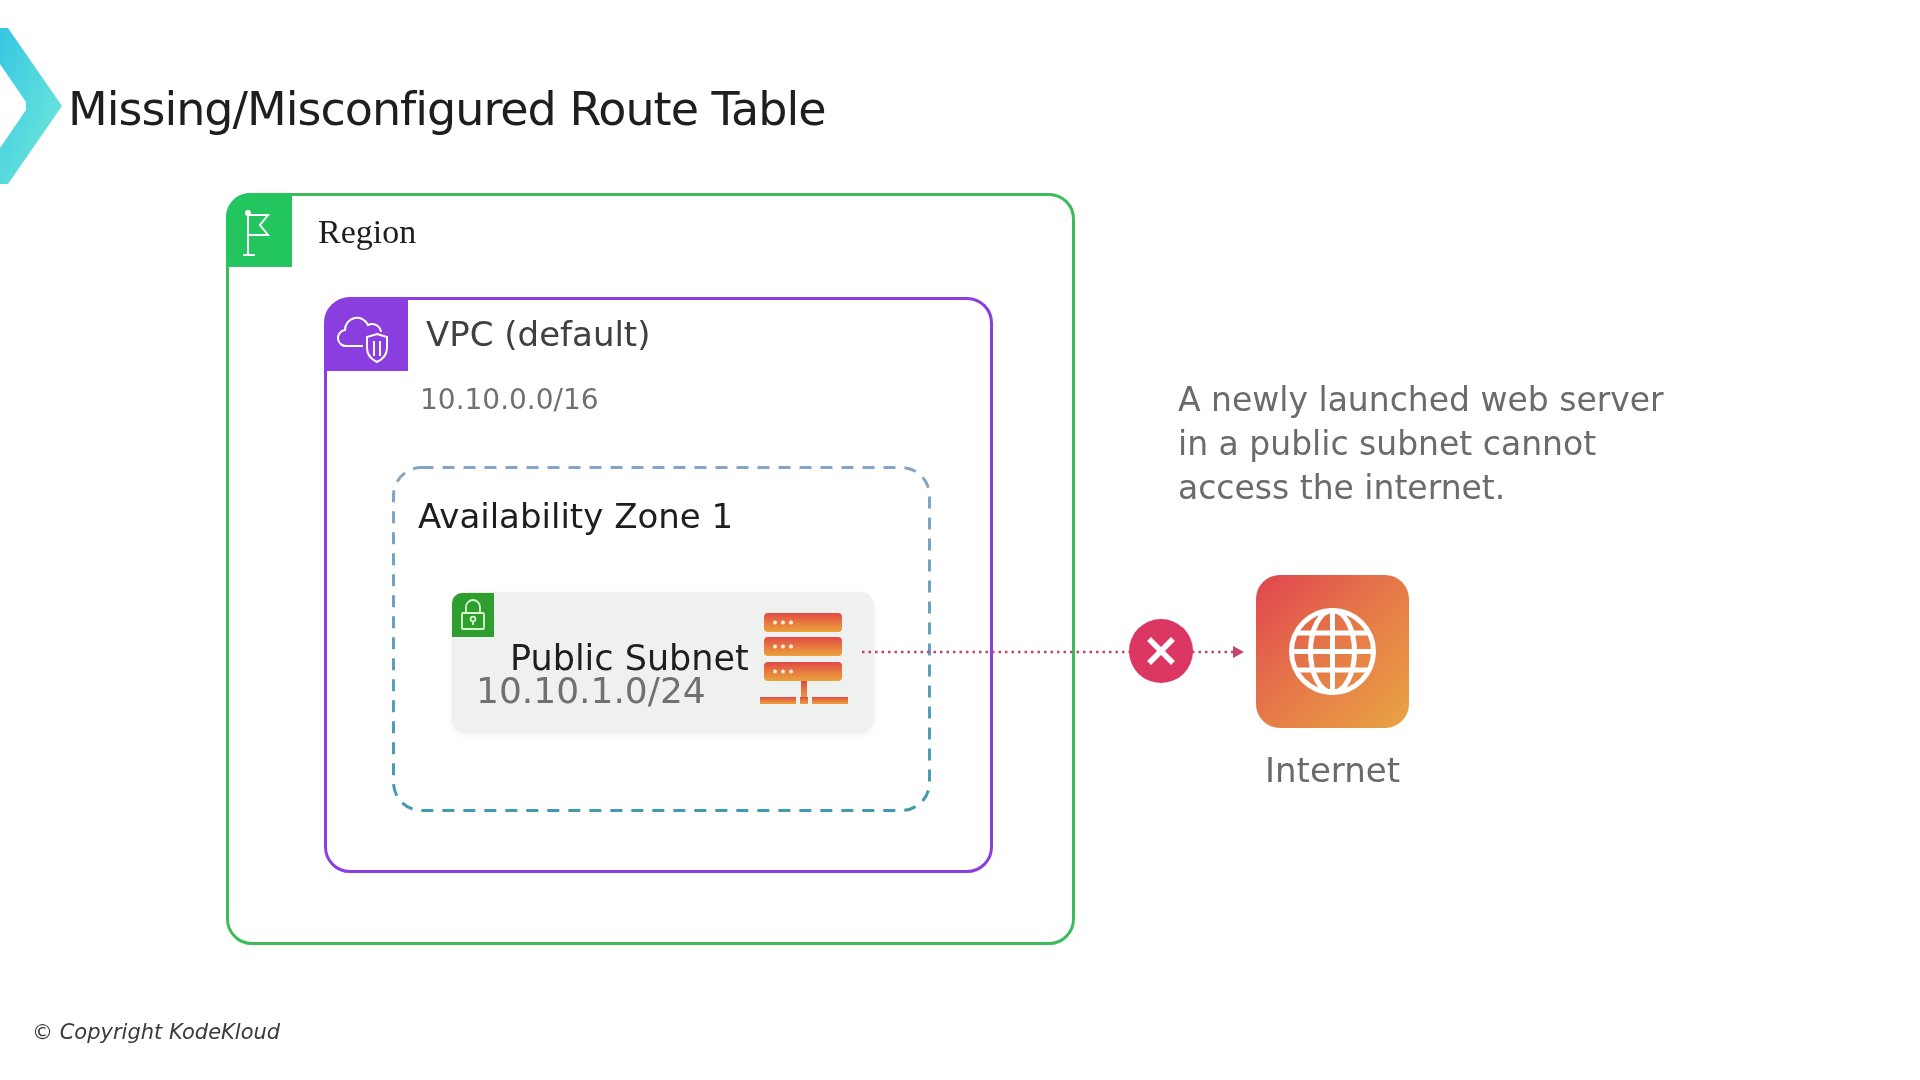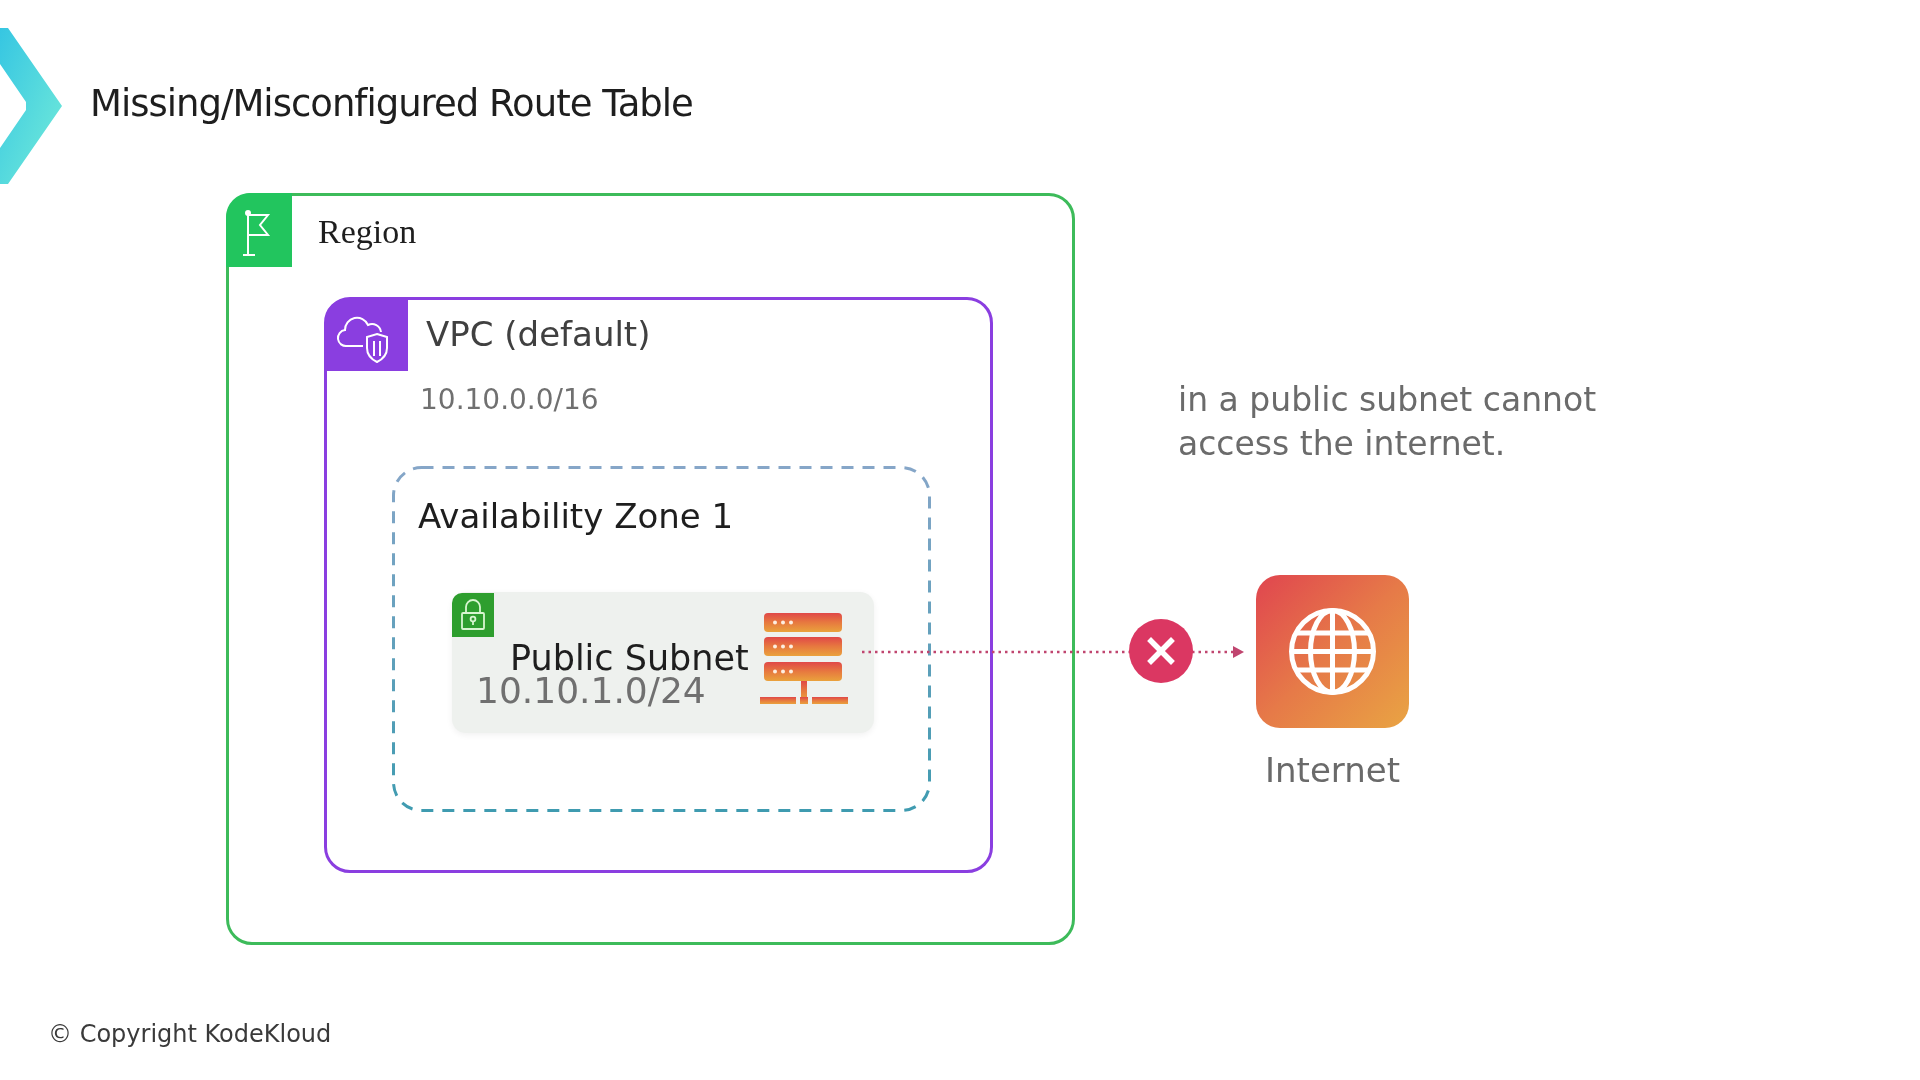--- a/index.html
+++ b/index.html
@@ -1,20 +1,20 @@
 <!DOCTYPE html>
 <html><head>
 <meta charset="utf-8">
 <style>
   html, body { margin:0; padding:0; }
   body { width:1920px; height:1080px; background:#ffffff; position:relative; overflow:hidden;
          font-family:"DejaVu Sans", sans-serif; }
   .abs { position:absolute; }
   #chevron { left:0; top:26px; width:66px; height:160px; }
-  #title { left:90px; top:82px; font-size:37px; color:#1e1e1e; letter-spacing:-1px; white-space:nowrap; }
+  #title { left:68px; top:82px; font-size:46px; color:#1e1e1e; letter-spacing:-1px; white-space:nowrap; }
 
   #region-box { left:226px; top:193px; width:849px; height:752px; border:3px solid #3dbb5a; border-radius:26px; box-sizing:border-box; }
   #region-badge { left:226px; top:193px; width:66px; height:74px; background:#22c55e; border-top-left-radius:24px; }
   #region-label { left:318px; top:213px; font-size:34px; color:#1e1e1e;font-family:Liberation Serif, serif; }
 
   #vpc-box { left:324px; top:297px; width:669px; height:576px; border:3px solid #8a3ee0; border-radius:26px; box-sizing:border-box; }
   #vpc-badge { left:325px; top:298px; width:83px; height:73px; background:#8a3ee0; border-top-left-radius:24px; }
   #vpc-label { left:426px; top:314px; font-size:34px; color:#404040; }
   #vpc-cidr { left:420px; top:383px; font-size:28px; color:#707070; }
 
@@ -30,21 +30,21 @@
   #connector { left:850px; top:640px; width:420px; height:24px; }
   #blocked-icon { left:1128px; top:618px; width:66px; height:66px; }
 
   #internet-icon { left:1256px; top:575px; width:153px; height:153px; border-radius:24px;
                    background:linear-gradient(135deg,#e0454f 0%,#e67a48 50%,#e9a443 100%); }
   #internet-label { left:1256px; top:750px; width:153px; text-align:center; font-size:34px; color:#6a6a6a; }
 
   #description { left:1178px; top:378px; width:560px; font-size:33px; line-height:44px; color:#6b6b6b; }
   #description div { white-space:nowrap; }
 
-  #copyright { left:48px; top:1020px; font-size:24px; color:#3a3a3a; }
+  #copyright { left:32px; top:1020px; font-size:21px; color:#3a3a3a;font-style:italic; }
 </style>
 </head>
 <body>
 
 <svg id="chevron" class="abs" viewBox="0 0 66 160">
   <defs>
     <linearGradient id="chev" x1="0" y1="0" x2="1" y2="1">
       <stop offset="0" stop-color="#36c6e2"></stop>
       <stop offset="1" stop-color="#74ecd9"></stop>
     </linearGradient>
@@ -158,17 +158,18 @@
       <line x1="76.5" y1="35.5" x2="76.5" y2="117.5"></line>
       <line x1="35.5" y1="76.5" x2="117.5" y2="76.5"></line>
       <line x1="41" y1="58" x2="112" y2="58"></line>
       <line x1="41" y1="95" x2="112" y2="95"></line>
     </g>
   </svg>
 </div>
 <div id="internet-label" class="abs">Internet</div>
 
 <div id="description" class="abs">
+  <div>A newly launched web server</div>
   <div>in a public subnet cannot</div>
   <div>access the internet.</div>
 </div>
 
 <div id="copyright" class="abs">© Copyright KodeKloud</div>
 
 </body></html>

